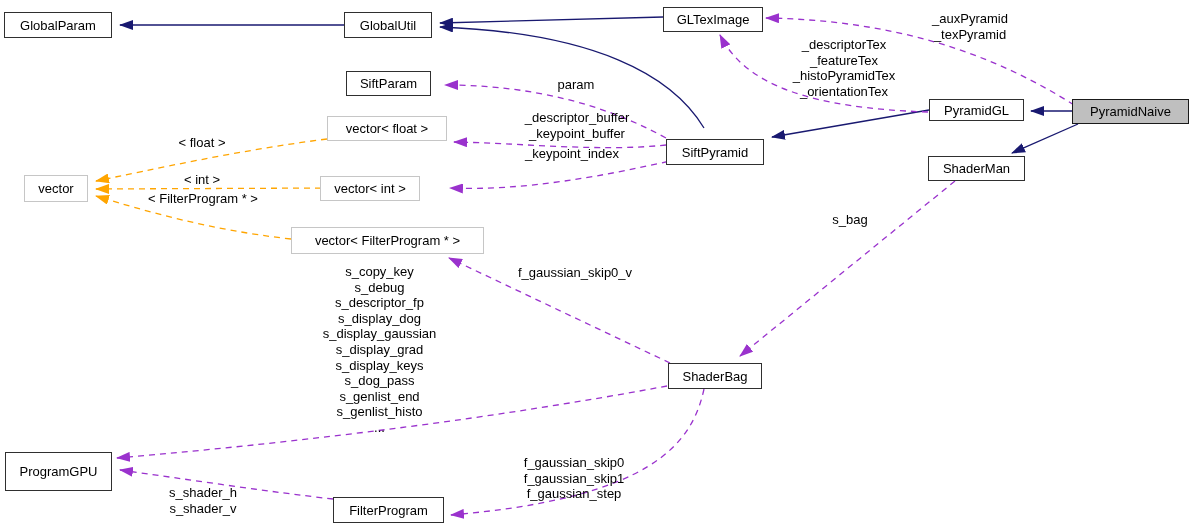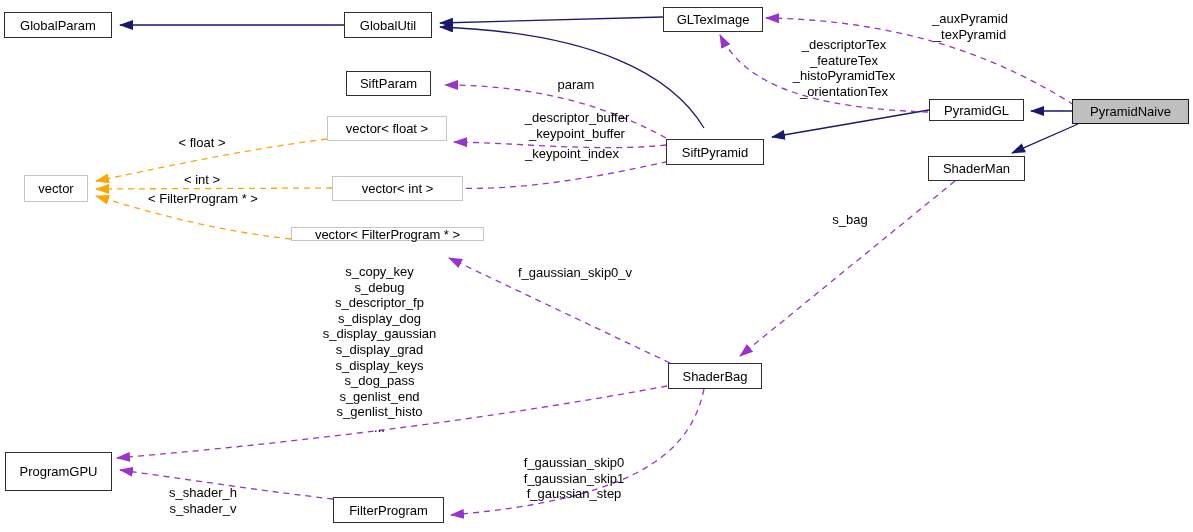--- a/index.html
+++ b/index.html
@@ -75,22 +75,22 @@
   <div class="node" style="left:4px;top:12px;width:108px;height:26px;">GlobalParam</div>
   <div class="node" style="left:344px;top:12px;width:88px;height:26px;">GlobalUtil</div>
   <div class="node" style="left:346px;top:71px;width:85px;height:25px;">SiftParam</div>
   <div class="node" style="left:663px;top:7px;width:100px;height:25px;">GLTexImage</div>
   <div class="node" style="left:666px;top:128px;width:98px;height:26px;margin-top:11px;">SiftPyramid</div>
   <div class="node" style="left:929px;top:99px;width:95px;height:22px;">PyramidGL</div>
   <div class="node current" style="left:1072px;top:99px;width:117px;height:25px;">PyramidNaive</div>
   <div class="node" style="left:928px;top:156px;width:97px;height:25px;">ShaderMan</div>
   <div class="node ext" style="left:24px;top:175px;width:64px;height:27px;">vector</div>
   <div class="node ext" style="left:327px;top:116px;width:120px;height:25px;">vector&lt; float &gt;</div>
-  <div class="node ext" style="left:332px;top:176px;width:131px;height:25px;">vector&lt; int &gt;</div>
-  <div class="node ext" style="left:291px;top:227px;width:193px;height:14px;">vector&lt; FilterProgram * &gt;</div>
+  <div class="node ext" style="left:320px;top:176px;width:100px;height:25px;">vector&lt; int &gt;</div>
+  <div class="node ext" style="left:291px;top:227px;width:193px;height:27px;">vector&lt; FilterProgram * &gt;</div>
   <div class="node" style="left:668px;top:363px;width:94px;height:26px;">ShaderBag</div>
   <div class="node" style="left:5px;top:452px;width:107px;height:39px;">ProgramGPU</div>
   <div class="node" style="left:333px;top:488px;width:111px;height:26px;margin-top:9px;">FilterProgram</div>
 
   <div class="edge-label" style="left:545px;top:77px;width:62px;">param</div>
   <div class="edge-label" style="left:508px;top:110px;width:138px;">_descriptor_buffer
 _keypoint_buffer</div>
   <div class="edge-label" style="left:508px;top:146px;width:128px;">_keypoint_index</div>
   <div class="edge-label" style="left:922px;top:11px;width:96px;">_auxPyramid
 _texPyramid</div>

